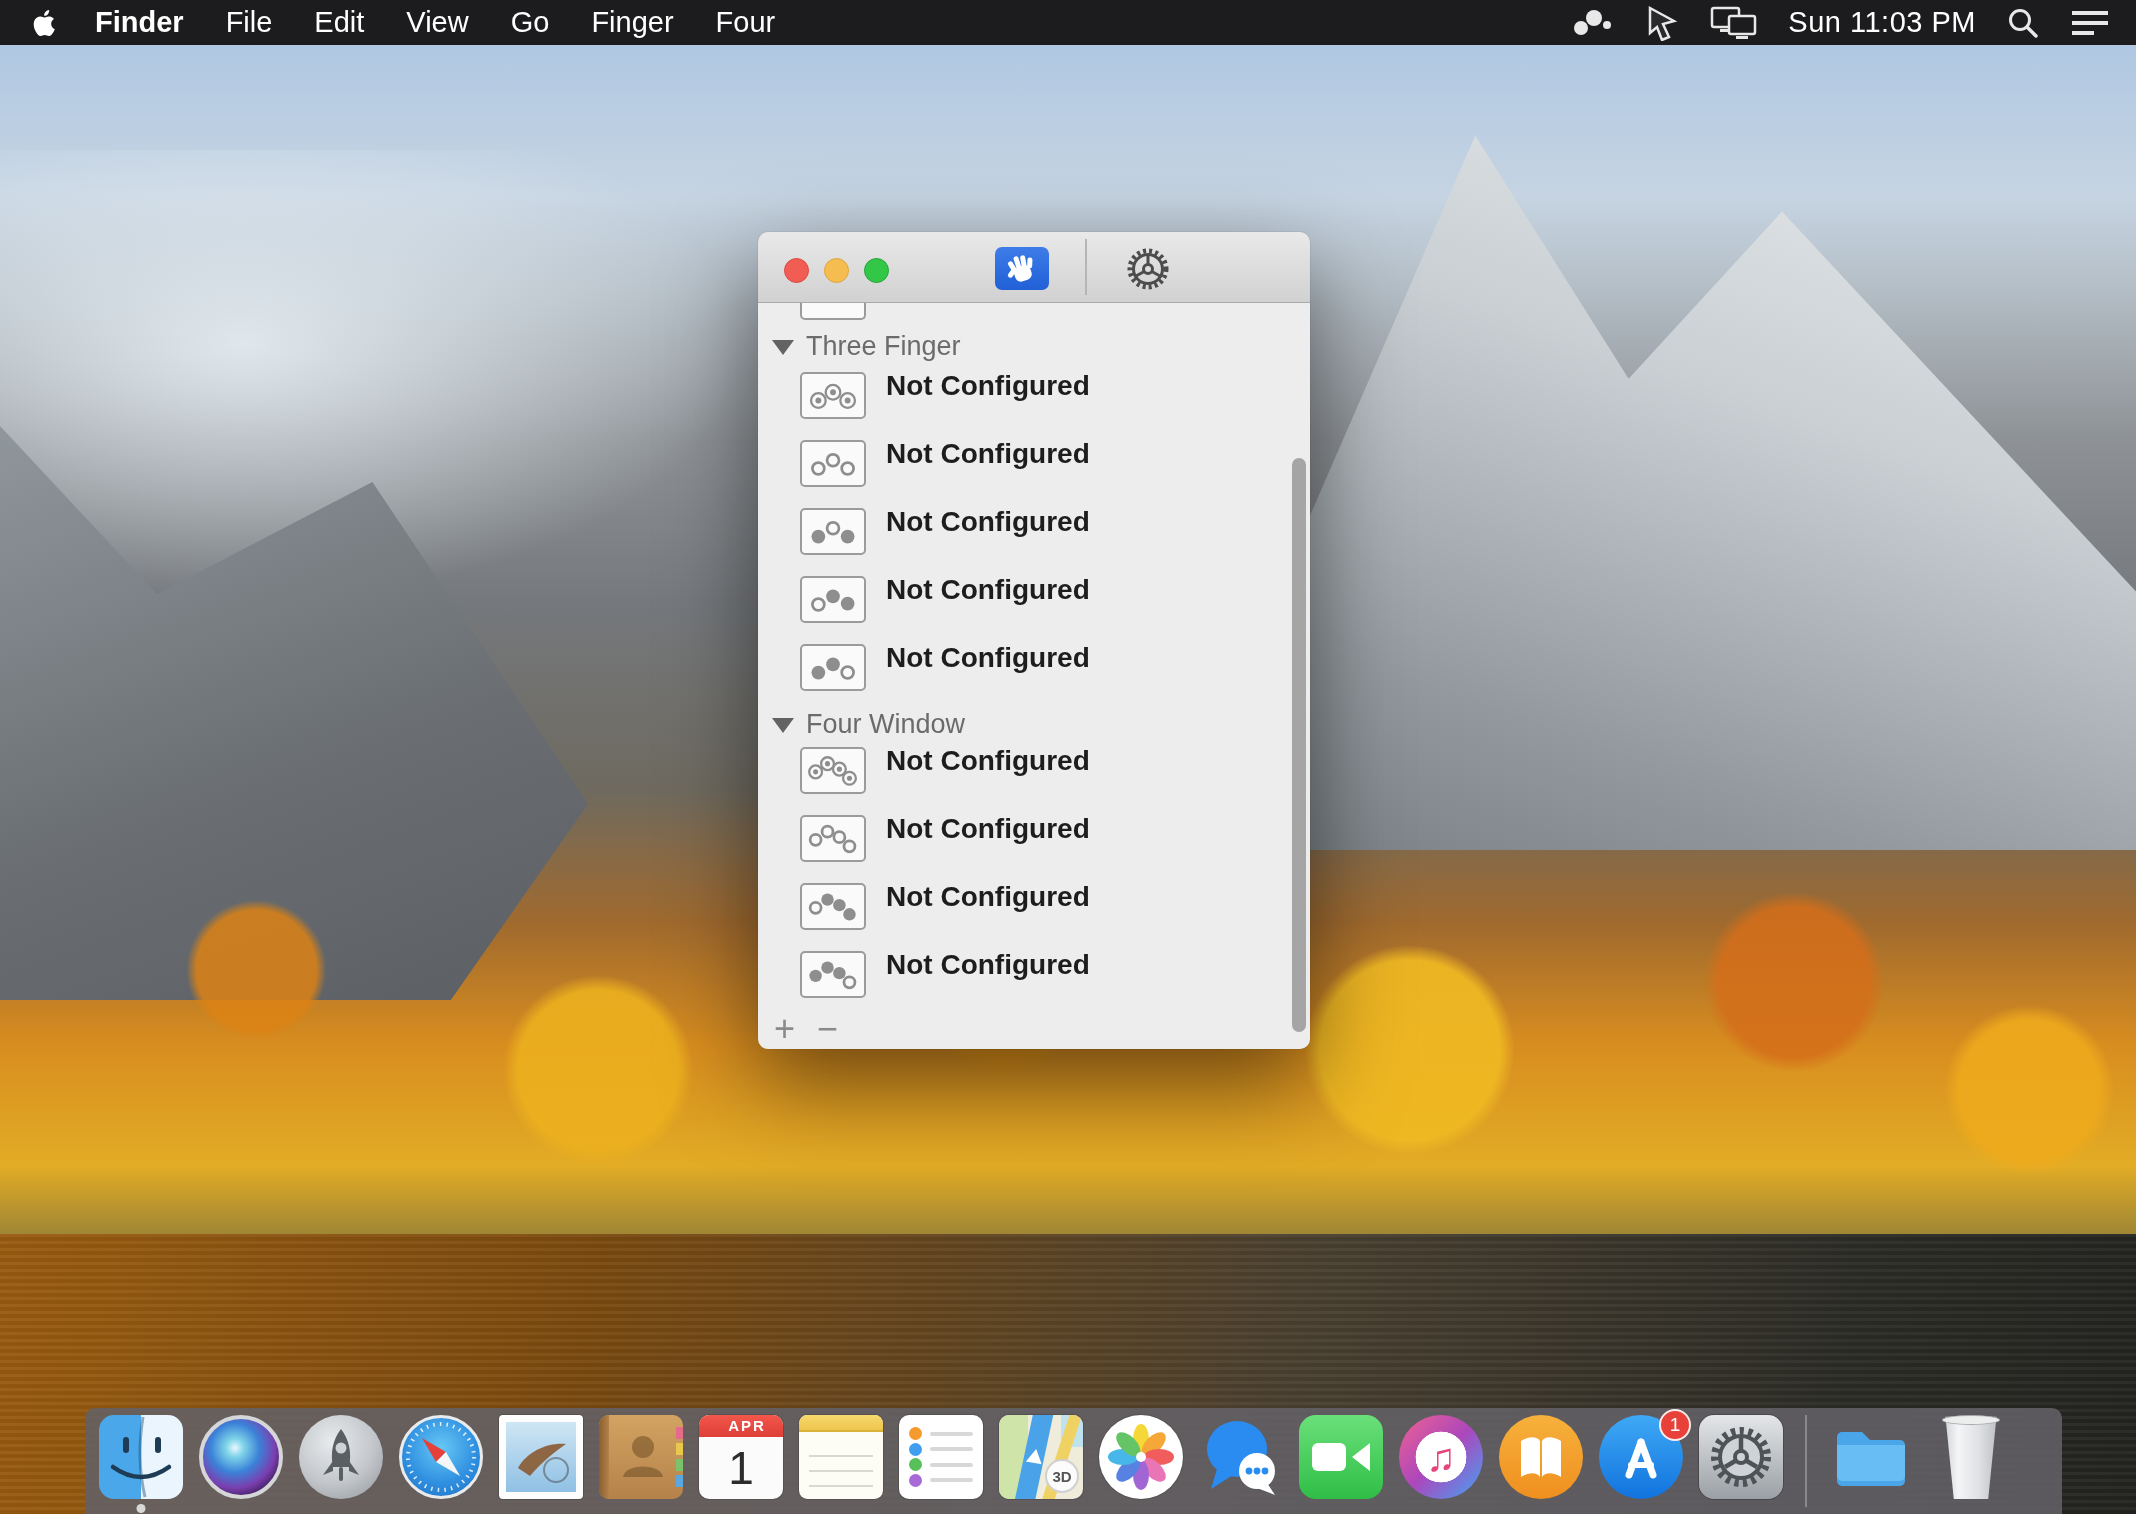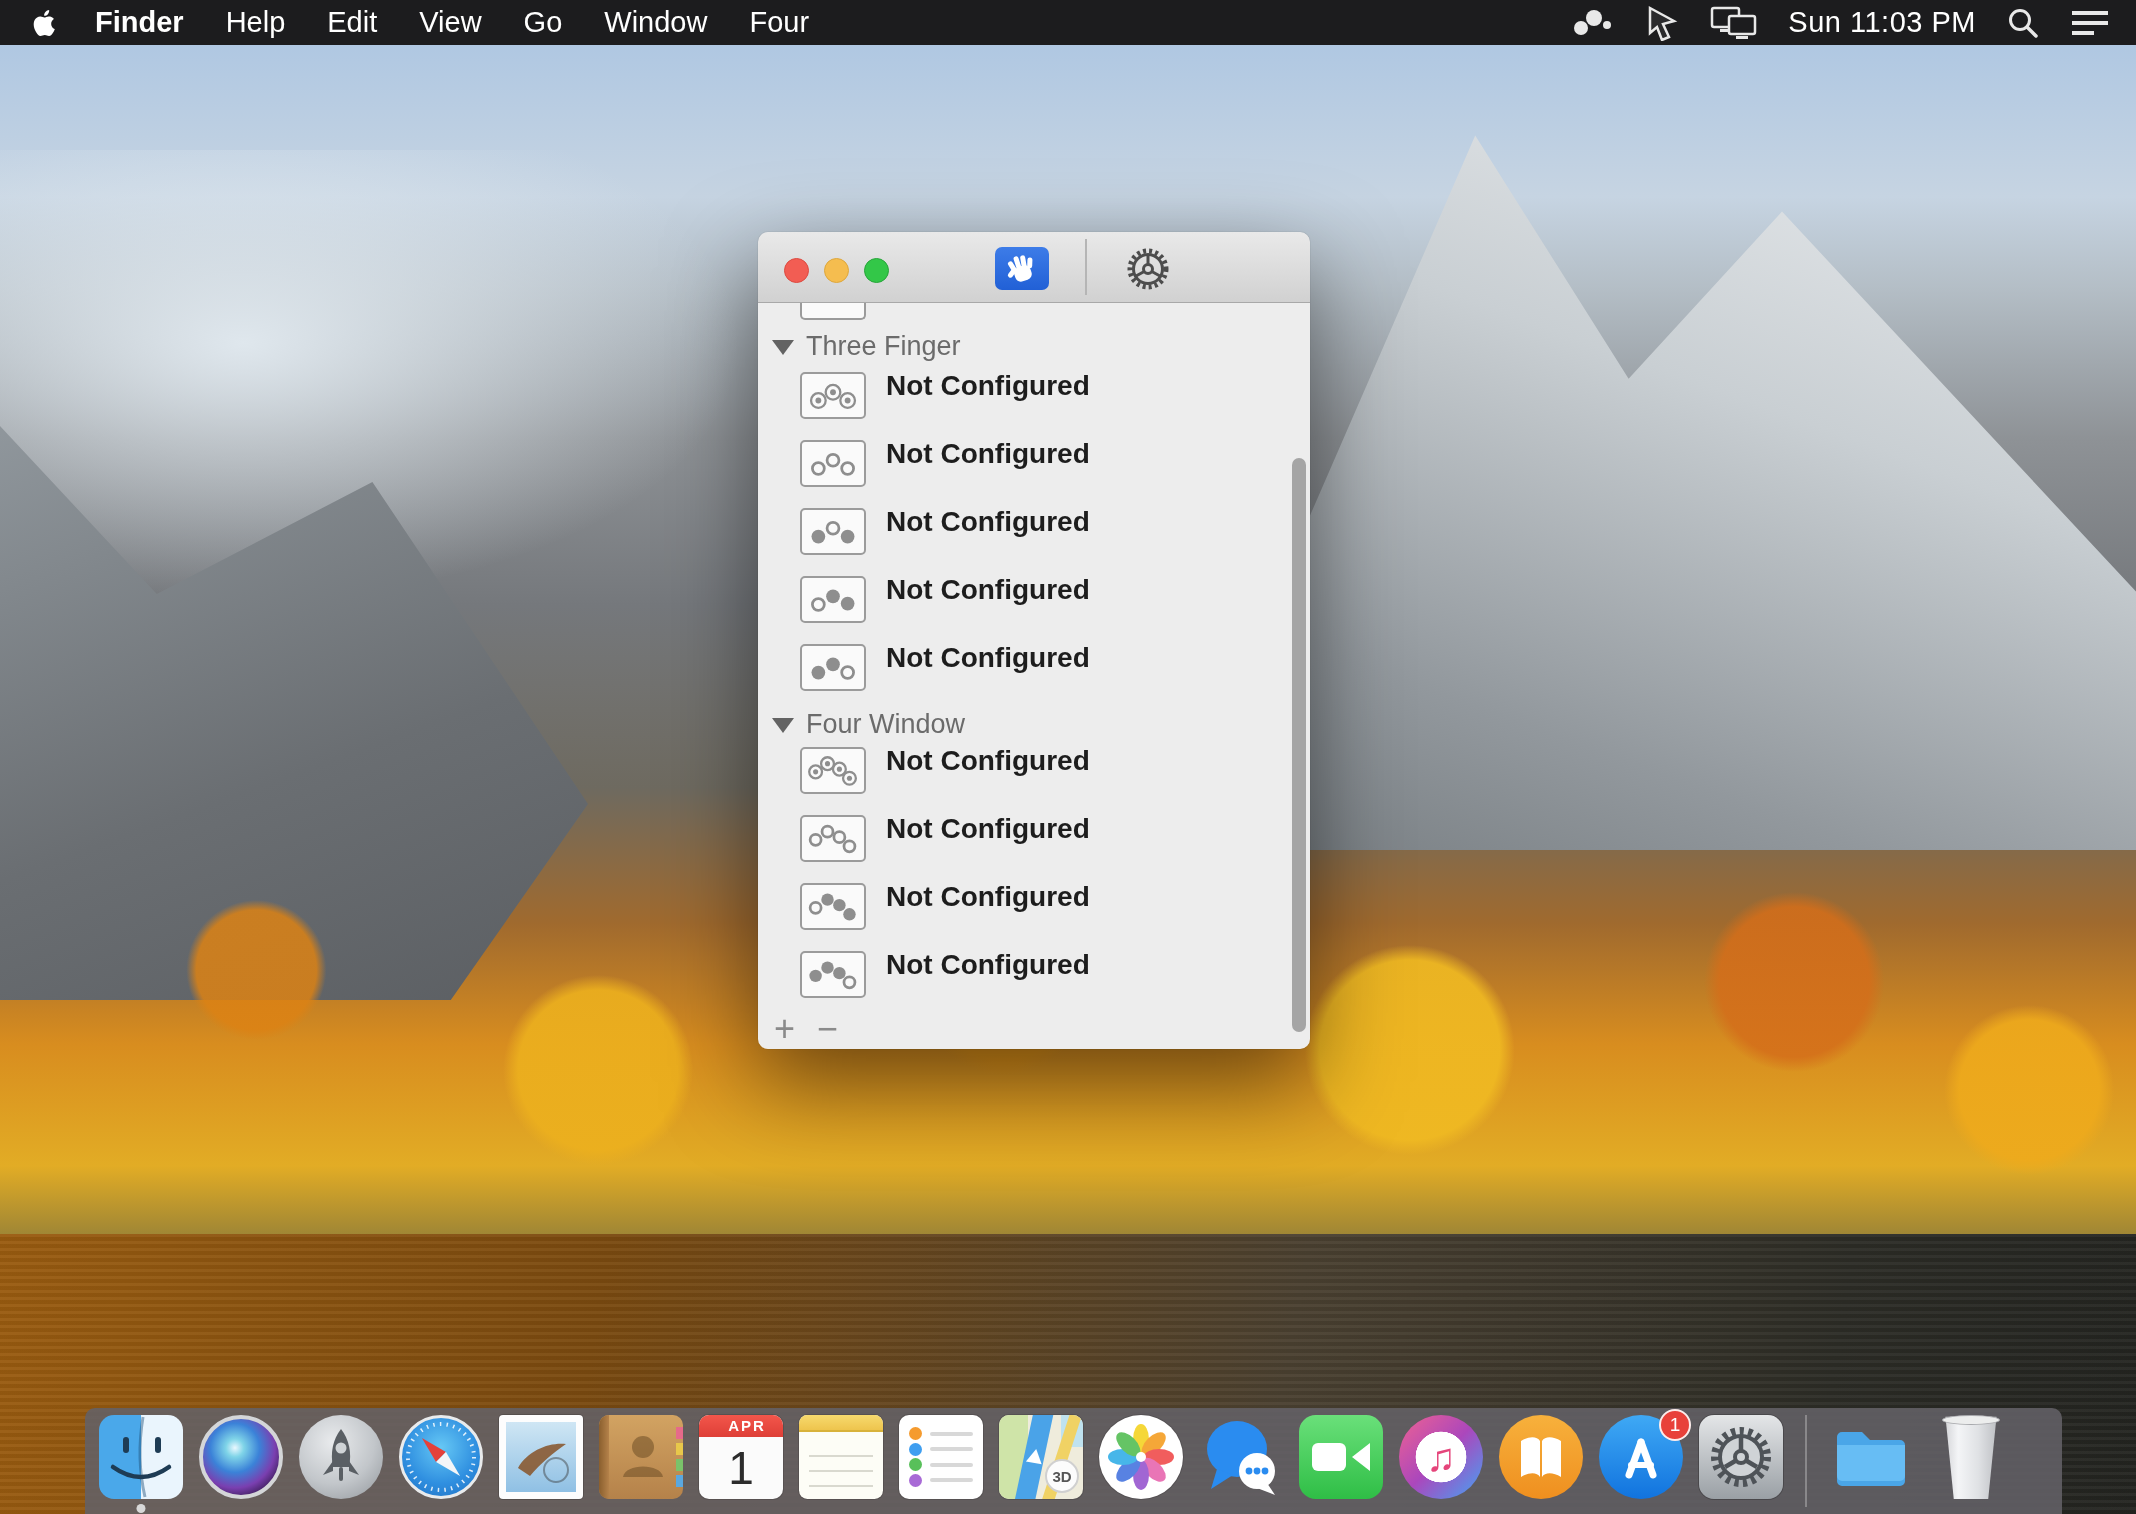--- a/index.html
+++ b/index.html
@@ -174,25 +174,25 @@
   <div class="water"></div>
 
   <div class="menubar">
     <div class="mb-left">
       <div class="apple-wrap">
         <svg width="26" height="32" viewBox="0 0 20 25">
           <path fill="#fff" d="M16.4,13.2c0-2.5,2.1-3.7,2.2-3.8c-1.2-1.7-3-2-3.7-2c-1.6-0.2-3.1,0.9-3.8,0.9 c-0.8,0-2-0.9-3.3-0.8C6.1,7.5,4.5,8.5,3.6,10c-1.8,3.1-0.5,7.6,1.3,10.1c0.9,1.2,1.9,2.6,3.2,2.5c1.3-0.1,1.8-0.8,3.3-0.8 c1.5,0,1.9,0.8,3.3,0.8c1.4,0,2.2-1.2,3.1-2.5c1-1.4,1.4-2.8,1.4-2.9C19.1,17.1,16.4,16.1,16.4,13.2z M13.8,5.6 c0.7-0.8,1.2-2,1-3.2c-1,0-2.2,0.7-2.9,1.5c-0.6,0.7-1.2,1.9-1,3C12,7,13.1,6.4,13.8,5.6z"></path>
         </svg>
       </div>
       <div class="mb-item bold">Finder</div>
-      <div class="mb-item">Help</div>
+      <div class="mb-item">File</div>
       <div class="mb-item">Edit</div>
       <div class="mb-item">View</div>
       <div class="mb-item">Go</div>
-      <div class="mb-item">Window</div>
+      <div class="mb-item">Finger</div>
       <div class="mb-item">Four</div>
     </div>
     <div class="mb-right">
       <div class="mb-ic">
         <svg width="44" height="34" viewBox="0 0 44 34">
           <circle cx="11" cy="22" r="7" fill="#e8e8e8"></circle>
           <circle cx="24" cy="12" r="8" fill="#e8e8e8"></circle>
           <circle cx="37" cy="19" r="4" fill="#e8e8e8"></circle>
         </svg>
       </div>

